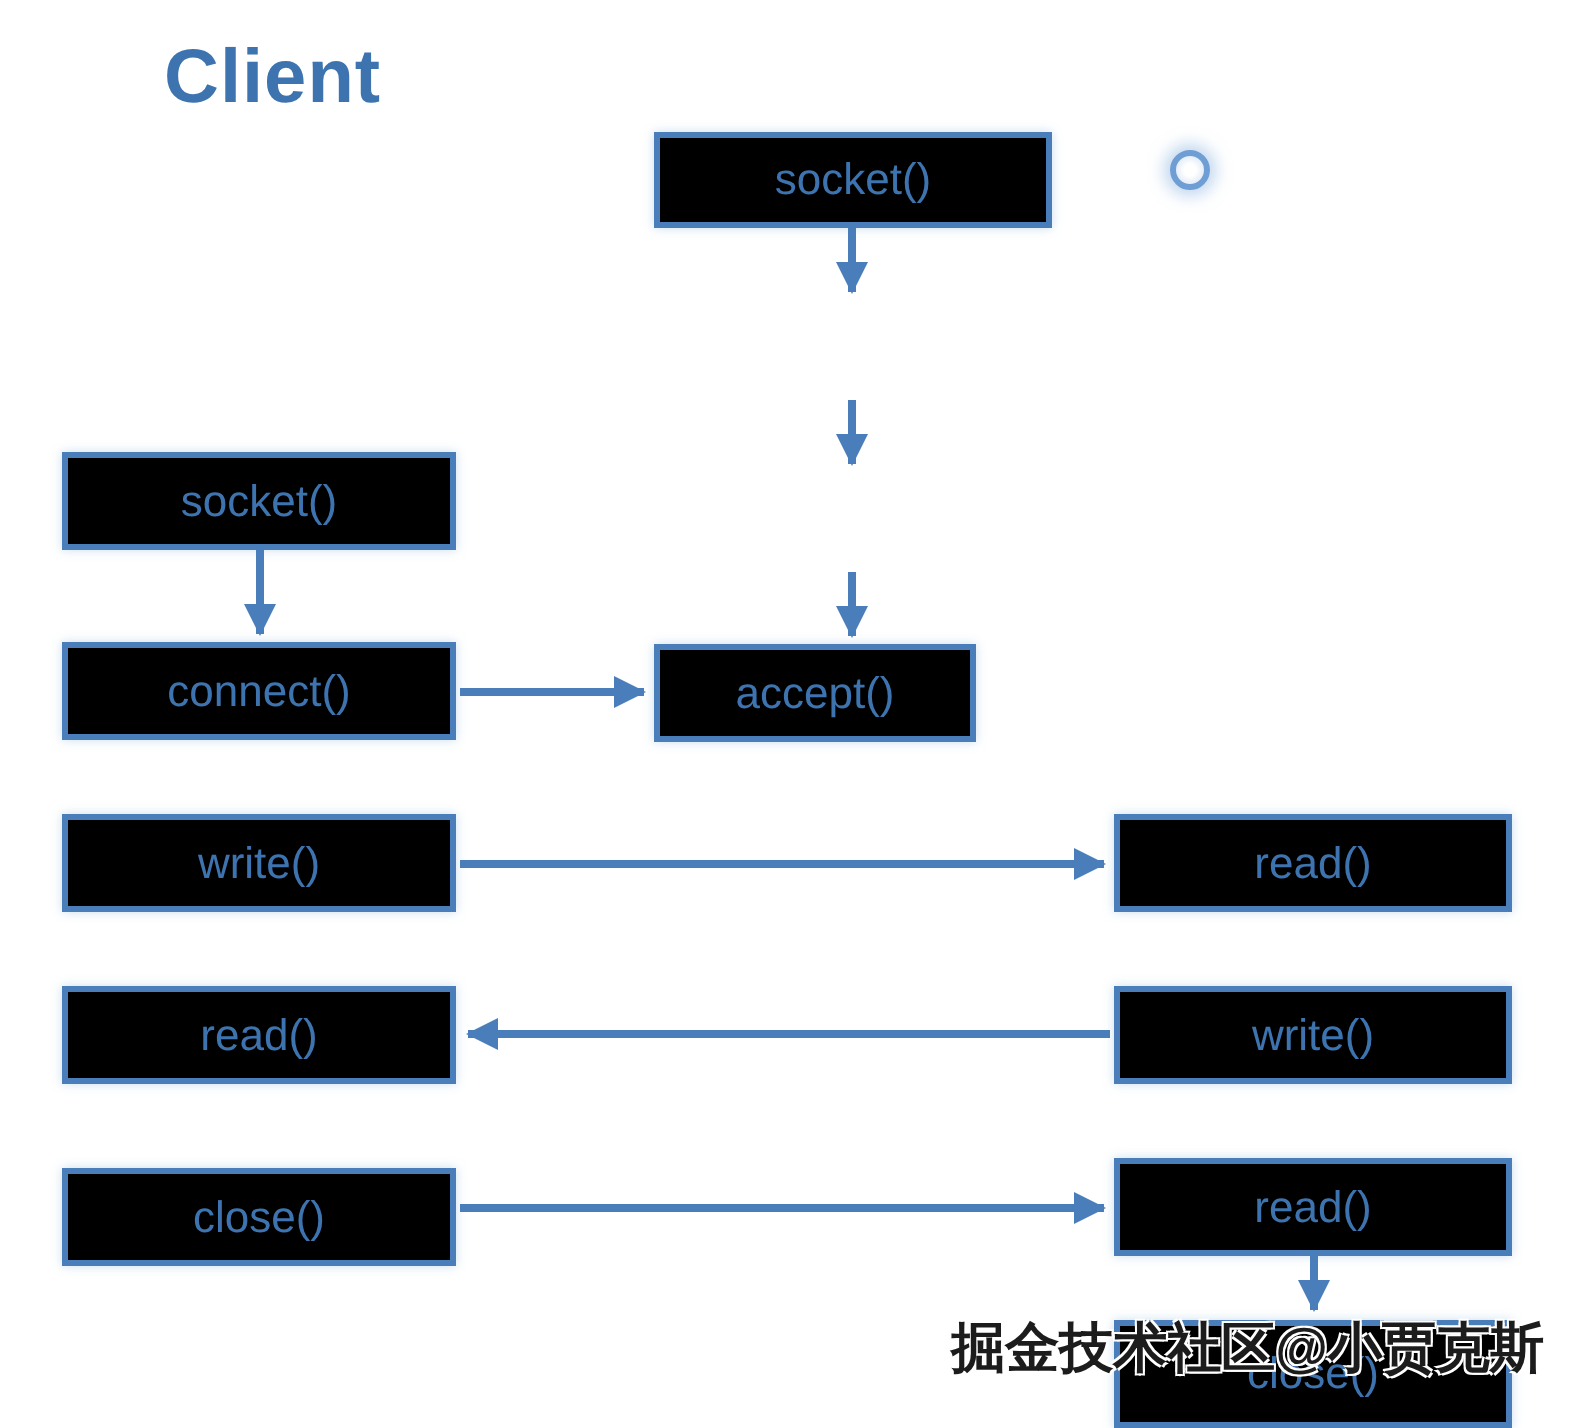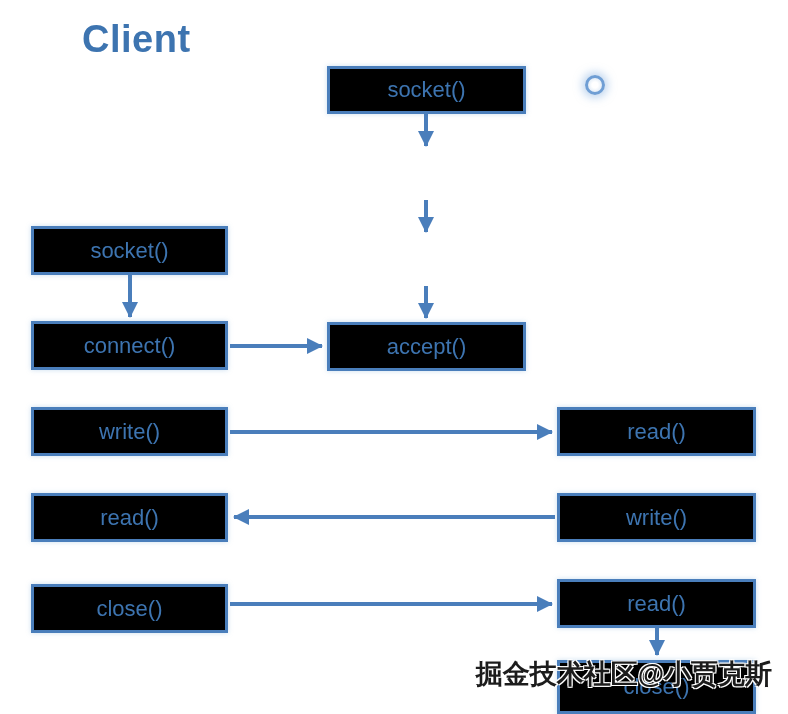--- a/index.html
+++ b/index.html
@@ -77,21 +77,21 @@
 </head>
 <body>
 
 <div id="canvas">
 
   <div class="col-title" style="left:82px; top:18px;">Client</div>
 
   <div class="cursor-highlight"></div>
 
   <div class="box" style="left:327px; top:66px;  width:199px; height:48px;">socket()</div>
-  <div class="box" style="left:327px; top:322px; width:199px; height:49px;">accept()</div>
+  <div class="box" style="left:327px; top:322px; width:161px; height:49px;">accept()</div>
 
   <div class="box" style="left:31px; top:226px; width:197px; height:49px;">socket()</div>
   <div class="box" style="left:31px; top:321px; width:197px; height:49px;">connect()</div>
   <div class="box" style="left:31px; top:407px; width:197px; height:49px;">write()</div>
   <div class="box" style="left:31px; top:493px; width:197px; height:49px;">read()</div>
   <div class="box" style="left:31px; top:584px; width:197px; height:49px;">close()</div>
 
   <div class="box" style="left:557px; top:407px; width:199px; height:49px;">read()</div>
   <div class="box" style="left:557px; top:493px; width:199px; height:49px;">write()</div>
   <div class="box" style="left:557px; top:579px; width:199px; height:49px;">read()</div>

